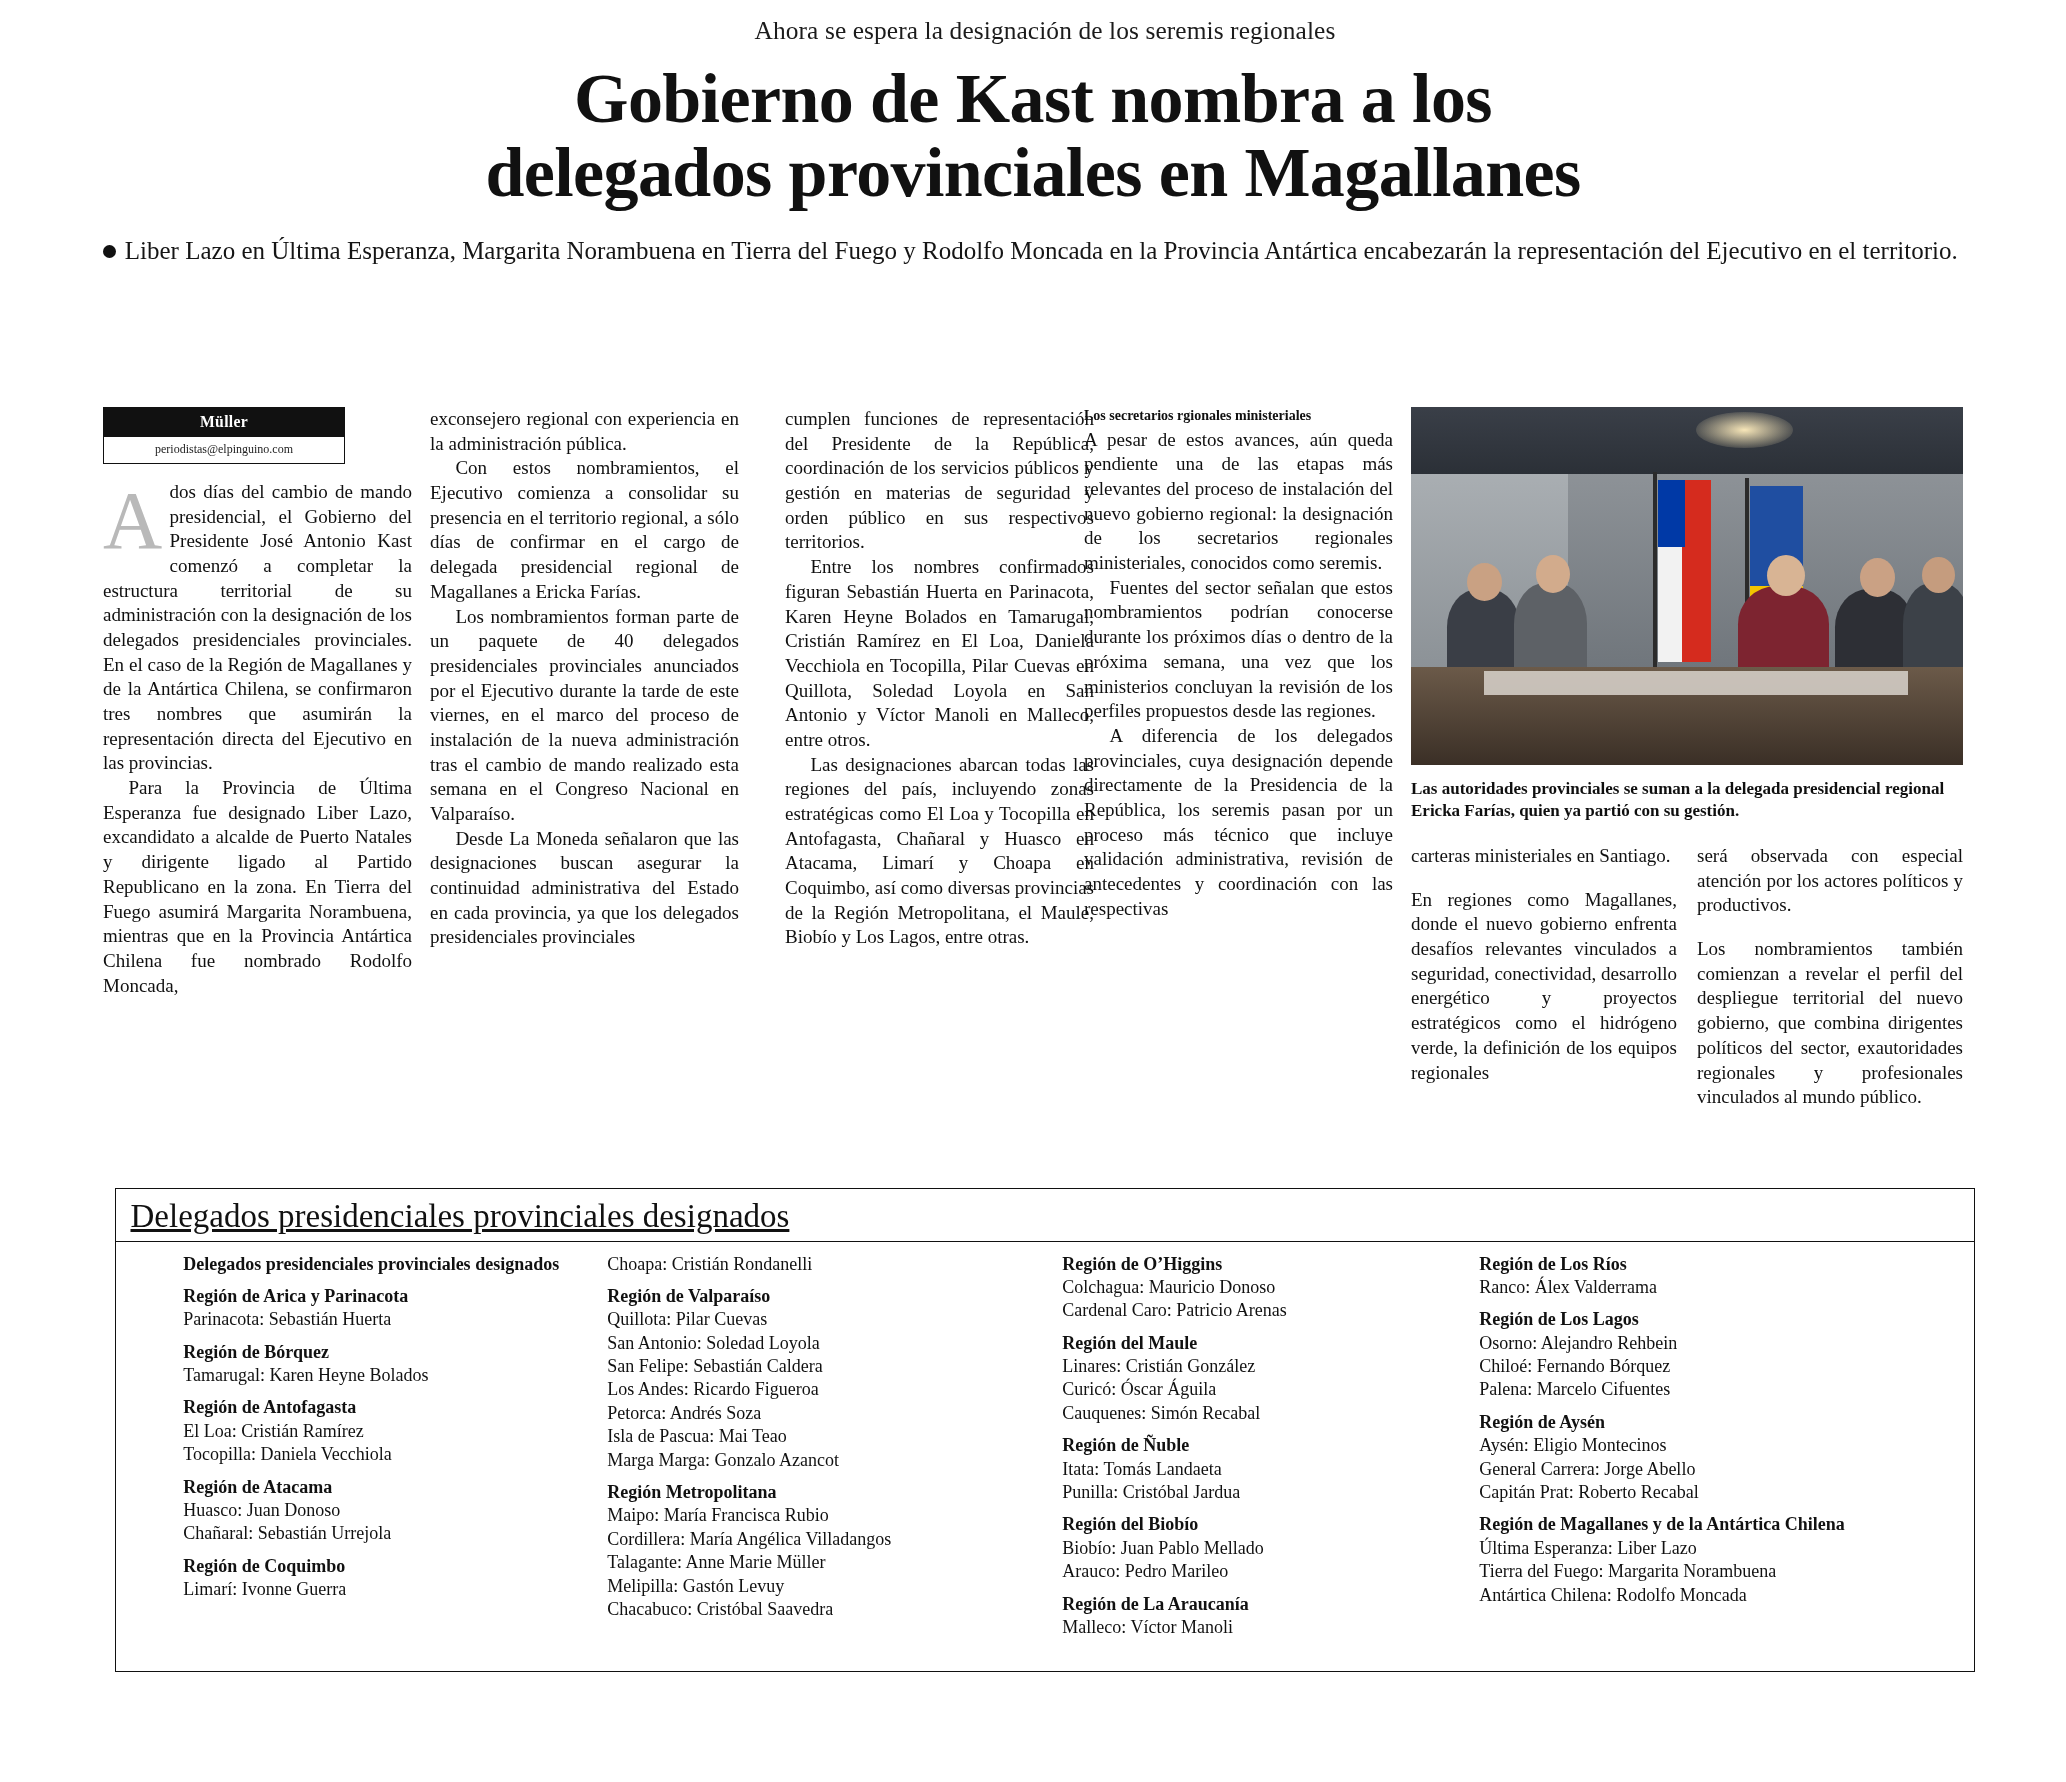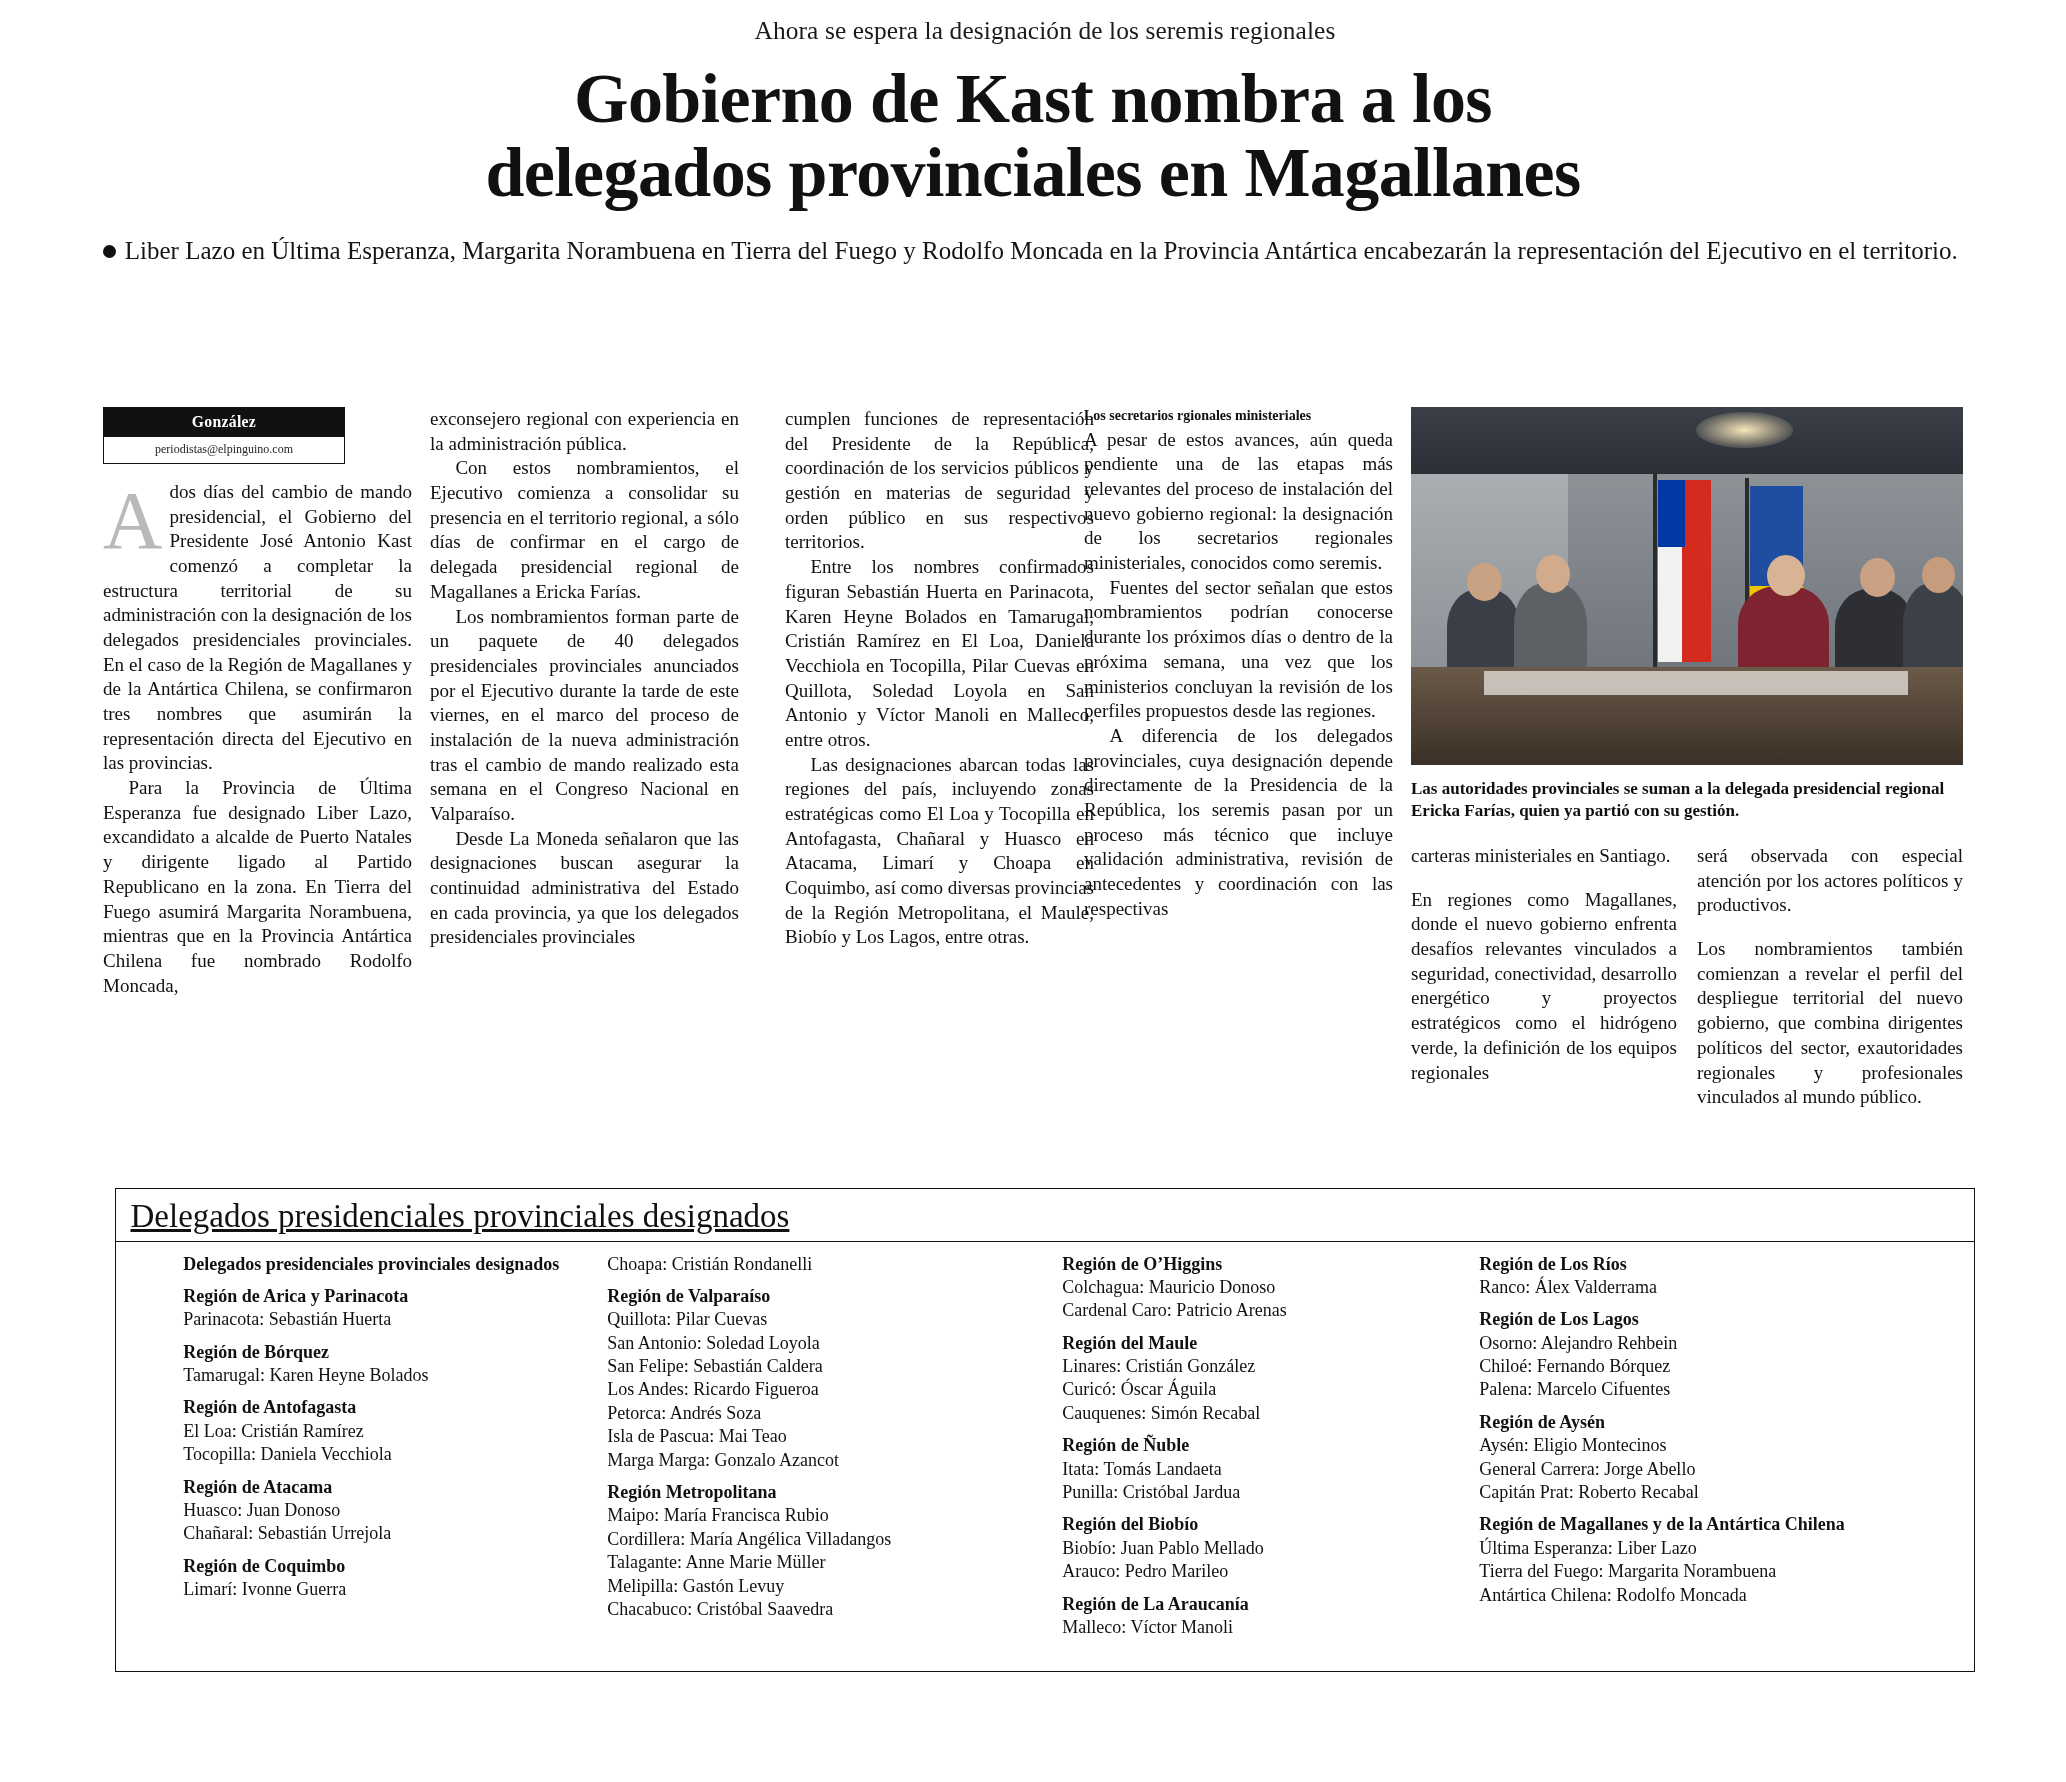--- a/index.html
+++ b/index.html
@@ -263,21 +263,21 @@
   </div>
 
   <div class="subdeck">
     <span class="bullet"></span><span>Liber Lazo en Última Esperanza, Margarita Norambuena en Tierra del Fuego y Rodolfo Moncada en la Provincia Antártica encabezarán la representación del Ejecutivo en el territorio.</span>
   </div>
 
   <div class="body-area">
 
     <div class="col c1">
       <div class="tagbox">
-        <div class="t1">González</div>
+        <div class="t1">Müller</div>
         <div class="t2">periodistas@elpinguino.com</div>
       </div>
       <p class="first"><span class="dropcap">A</span><span> dos días del cambio de mando presidencial, el Gobierno del Presidente José Antonio Kast comenzó a completar la estructura territorial de su administración con la designación de los delegados presidenciales provinciales. En el caso de la Región de Magallanes y de la Antártica Chilena, se confirmaron tres nombres que asumirán la representación directa del Ejecutivo en las provincias.</span></p>
       <p>Para la Provincia de Última Esperanza fue designado Liber Lazo, excandidato a alcalde de Puerto Natales y dirigente ligado al Partido Republicano en la zona. En Tierra del Fuego asumirá Margarita Norambuena, mientras que en la Provincia Antártica Chilena fue nombrado Rodolfo Moncada,</p>
     </div>
 
     <div class="col c2">
       <p class="first">exconsejero regional con experiencia en la administración pública.</p>
       <p>Con estos nombramientos, el Ejecutivo comienza a consolidar su presencia en el territorio regional, a sólo días de confirmar en el cargo de delegada presidencial regional de Magallanes a Ericka Farías.</p>
       <p>Los nombramientos forman parte de un paquete de 40 delegados presidenciales provinciales anunciados por el Ejecutivo durante la tarde de este viernes, en el marco del proceso de instalación de la nueva administración tras el cambio de mando realizado esta semana en el Congreso Nacional en Valparaíso.</p>

